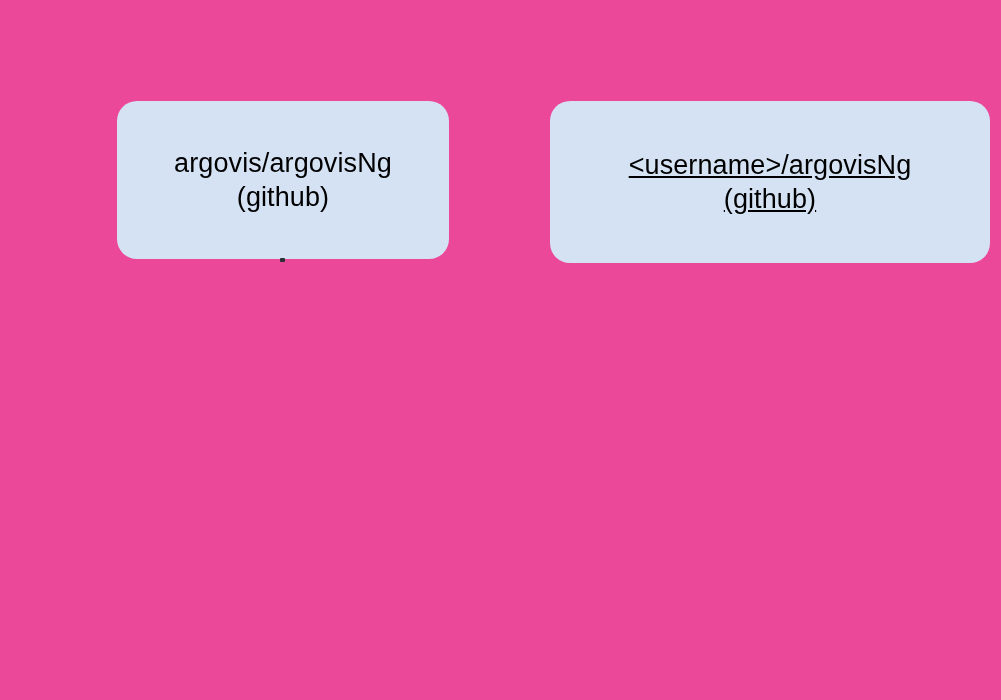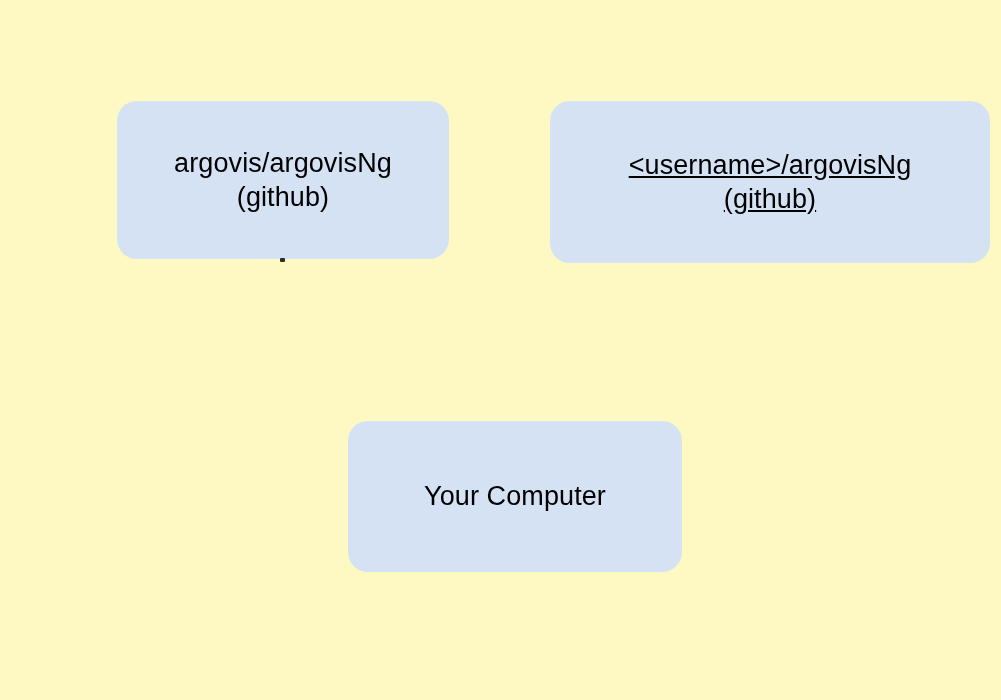--- a/index.html
+++ b/index.html
@@ -9,21 +9,21 @@
     background: #000000;
   }
   body {
     font-family: "Liberation Sans", sans-serif;
   }
 
   #canvas {
     position: relative;
     width: 1001px;
     height: 700px;
-    background: #fef9c3;
+    background: #ec4899;
     overflow: hidden;
   }
 
   .node {
     position: absolute;
     box-sizing: border-box;
     background: #d4e2f4;
     border-radius: 20px;
     display: flex;
     align-items: center;
@@ -89,19 +89,16 @@
   <div class="node" id="node-upstream-repo">
     <span class="node-label">argovis/argovisNg
 (github)</span>
   </div>
 
   <div class="node" id="node-fork-repo">
     <span class="node-label">&lt;username&gt;/argovisNg
 (github)</span>
   </div>
 
-  <div class="node" id="node-local-machine">
-    <span class="node-label">Your Computer</span>
-  </div>
 
   <div class="connector-stub" id="connector-stub-upstream"></div>
 
 </div>
 
 </body></html>

